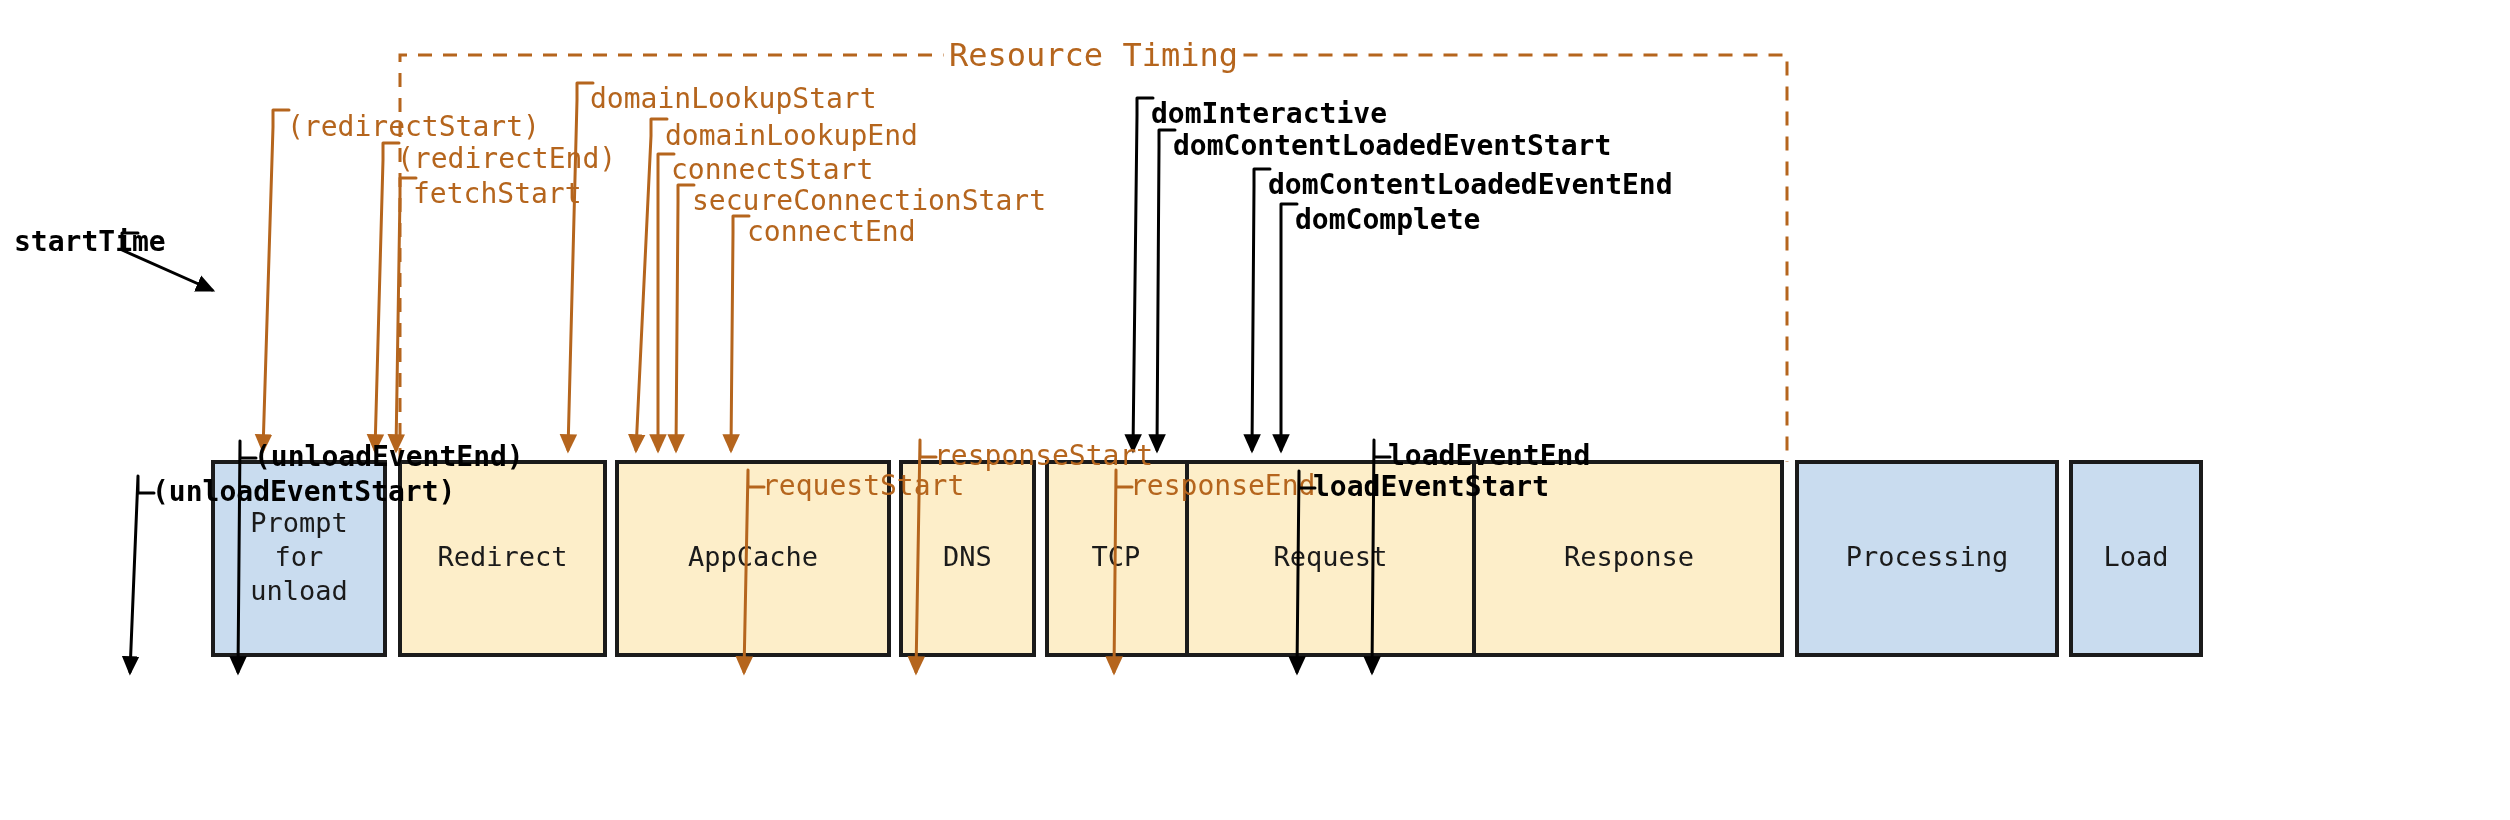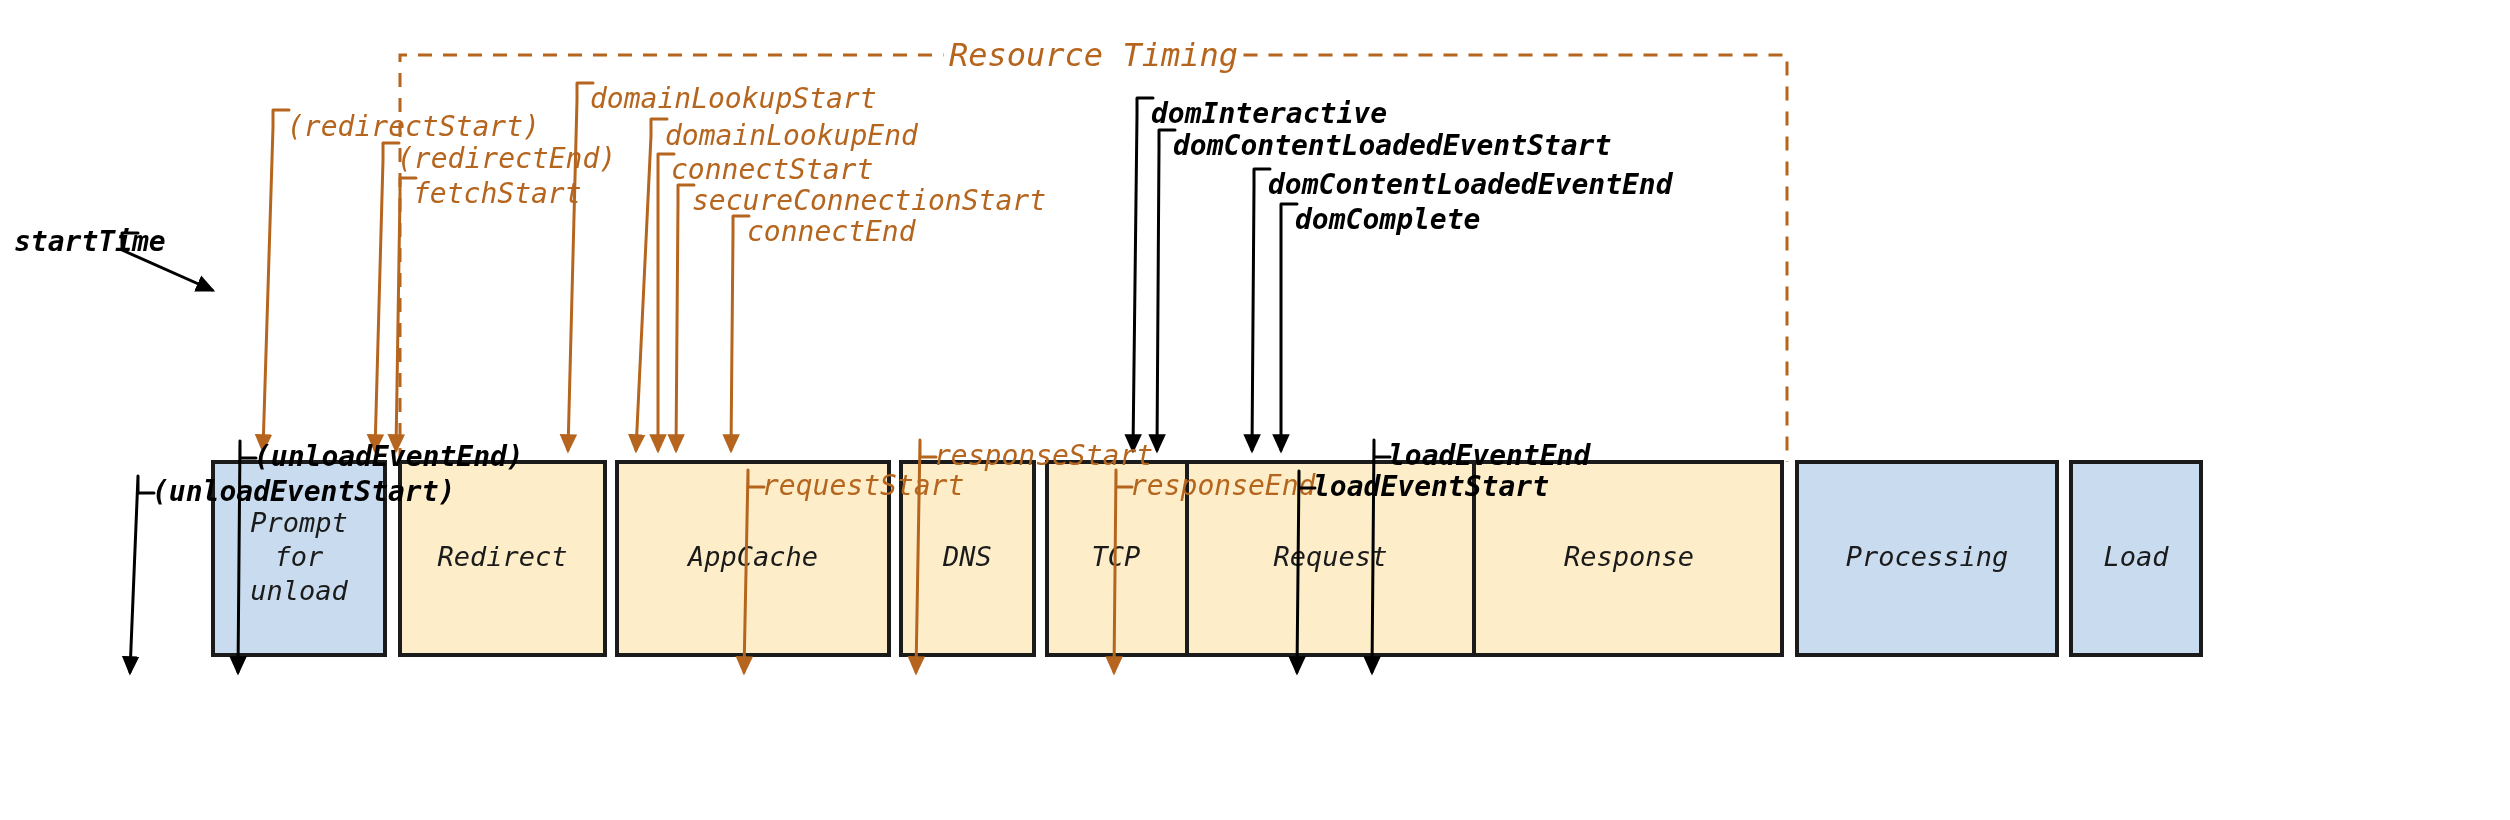--- a/index.html
+++ b/index.html
@@ -1,18 +1,18 @@
 <!DOCTYPE html>
 <html><head>
 <meta charset="utf-8">
 <style>
   html,body{margin:0;padding:0;background:#ffffff;}
   body{width:2510px;height:820px;overflow:hidden;
        font-family:"DejaVu Sans Mono","Liberation Mono",monospace;}
-  #stage{position:relative;width:2510px;height:820px;background:#fff;font-style:italic;}
+  #stage{position:relative;width:2510px;height:820px;background:#fff;}
   svg#diagram{position:absolute;left:0;top:0;width:2510px;height:820px;display:block;}
   .box-label{font-family:"DejaVu Sans Mono","Liberation Mono",monospace;
              font-size:27px;fill:#1b1b1b;text-anchor:middle;dominant-baseline:middle;}
   .anno{font-family:"DejaVu Sans Mono","Liberation Mono",monospace;font-size:28px;}
   .anno.orange{fill:#b5651d;}
   .anno.black{fill:#000000;}
   .anno.bold{font-weight:bold;}
   .lead{fill:none;stroke-width:3;stroke-linecap:round;stroke-linejoin:round;}
   .lead.orange{stroke:#b5651d;}
   .lead.black{stroke:#000000;}

